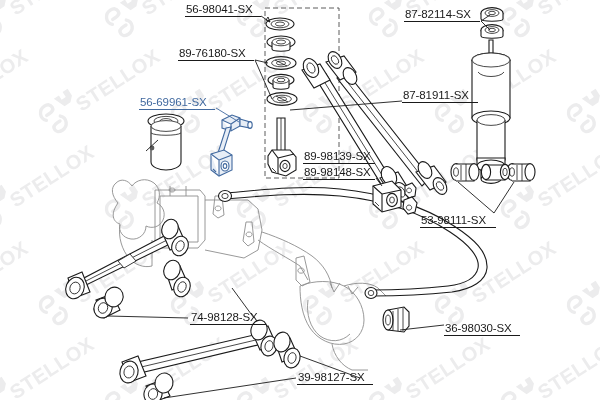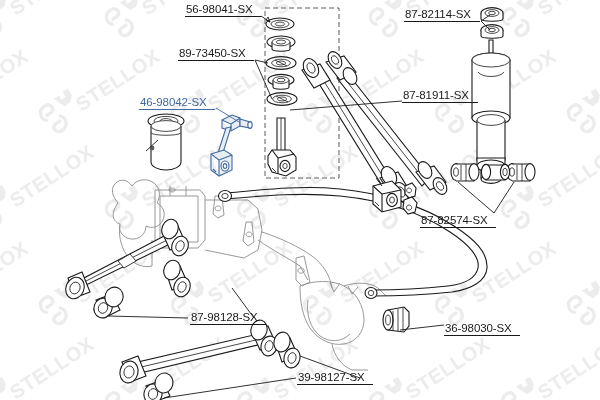--- a/index.html
+++ b/index.html
@@ -439,45 +439,53 @@
 
   </svg>
   </div>
 
   <div id="label-layer">
       <div class="callout" style="left: 185px; top: 3px;">
         <span class="txt">56-98041-SX</span>
         <div style="width: 76px; height: 0px; border-top: 1px solid rgb(26, 26, 26);"></div>
       </div>
       <div class="callout" style="left: 178px; top: 47px;">
-        <span class="txt">89-73450-SX</span>
+        <span class="txt">89-76180-SX</span>
         <div style="width: 76px; height: 0px; border-top: 1px solid rgb(26, 26, 26);"></div>
       </div>
       <div class="callout" style="left: 404px; top: 8px;">
         <span class="txt">87-82114-SX</span>
         <div style="width: 76px; height: 0px; border-top: 1px solid rgb(26, 26, 26);"></div>
       </div>
       <div class="callout hl" style="left: 139px; top: 96px;">
-        <span class="txt">46-98042-SX</span>
+        <span class="txt">56-69961-SX</span>
         <div style="width: 76px; height: 0px; border-top: 1px solid rgb(65, 105, 159);"></div>
       </div>
       <div class="callout" style="left: 402px; top: 89px;">
         <span class="txt">87-81911-SX</span>
         <div style="width: 76px; height: 0px; border-top: 1px solid rgb(26, 26, 26);"></div>
       </div>
+      <div class="callout" style="left: 303px; top: 150px;">
+        <span class="txt">89-98139-SX</span>
+        <div style="width: 72px; height: 0px; border-top: 1px solid rgb(26, 26, 26);"></div>
+      </div>
+      <div class="callout" style="left: 303px; top: 166px;">
+        <span class="txt">89-98148-SX</span>
+        <div style="width: 72px; height: 0px; border-top: 1px solid rgb(26, 26, 26);"></div>
+      </div>
       <div class="callout" style="left: 420px; top: 214px;">
-        <span class="txt">87-82574-SX</span>
+        <span class="txt">53-98111-SX</span>
         <div style="width: 76px; height: 0px; border-top: 1px solid rgb(26, 26, 26);"></div>
       </div>
       <div class="callout" style="left: 444px; top: 322px;">
         <span class="txt">36-98030-SX</span>
         <div style="width: 76px; height: 0px; border-top: 1px solid rgb(26, 26, 26);"></div>
       </div>
       <div class="callout" style="left: 190px; top: 311px;">
-        <span class="txt">87-98128-SX</span>
+        <span class="txt">74-98128-SX</span>
         <div style="width: 76px; height: 0px; border-top: 1px solid rgb(26, 26, 26);"></div>
       </div>
       <div class="callout" style="left: 297px; top: 371px;">
         <span class="txt">39-98127-SX</span>
         <div style="width: 76px; height: 0px; border-top: 1px solid rgb(26, 26, 26);"></div>
       </div>
     </div>
 
 </div>
 

